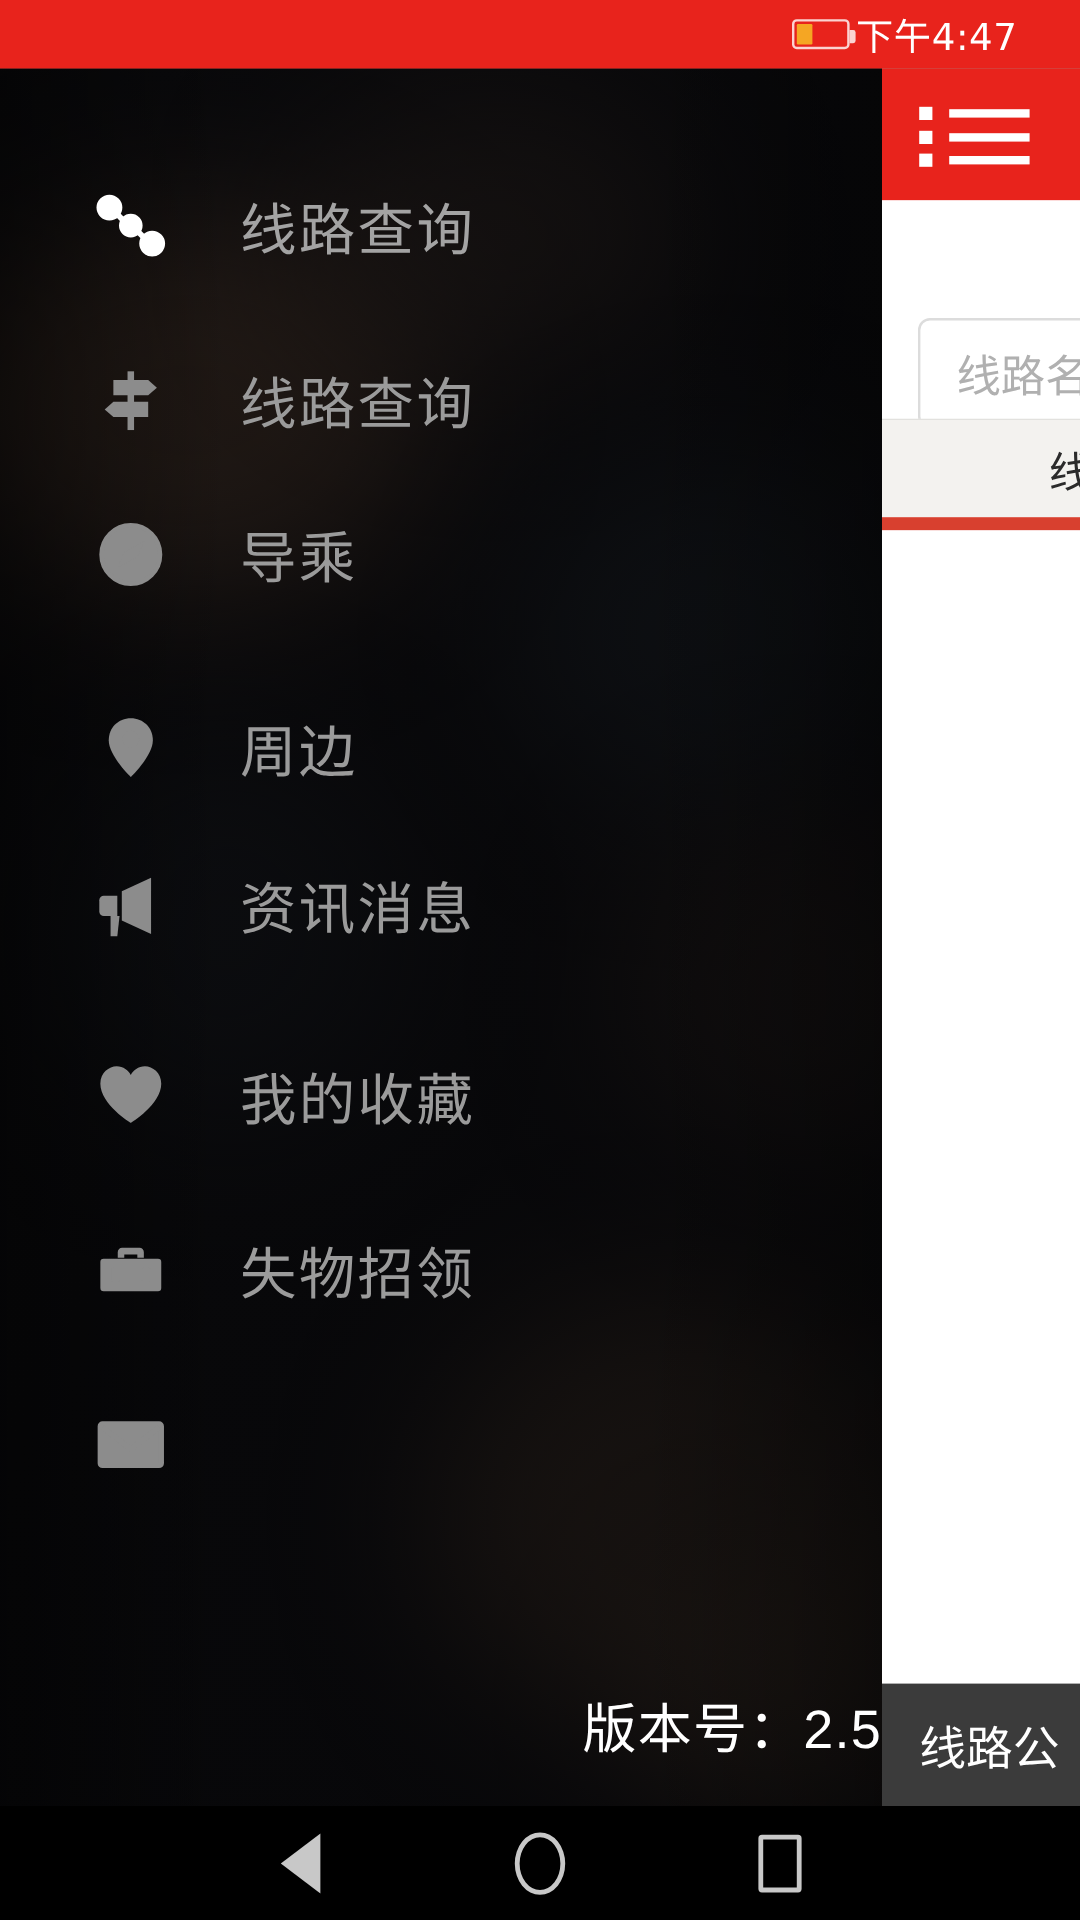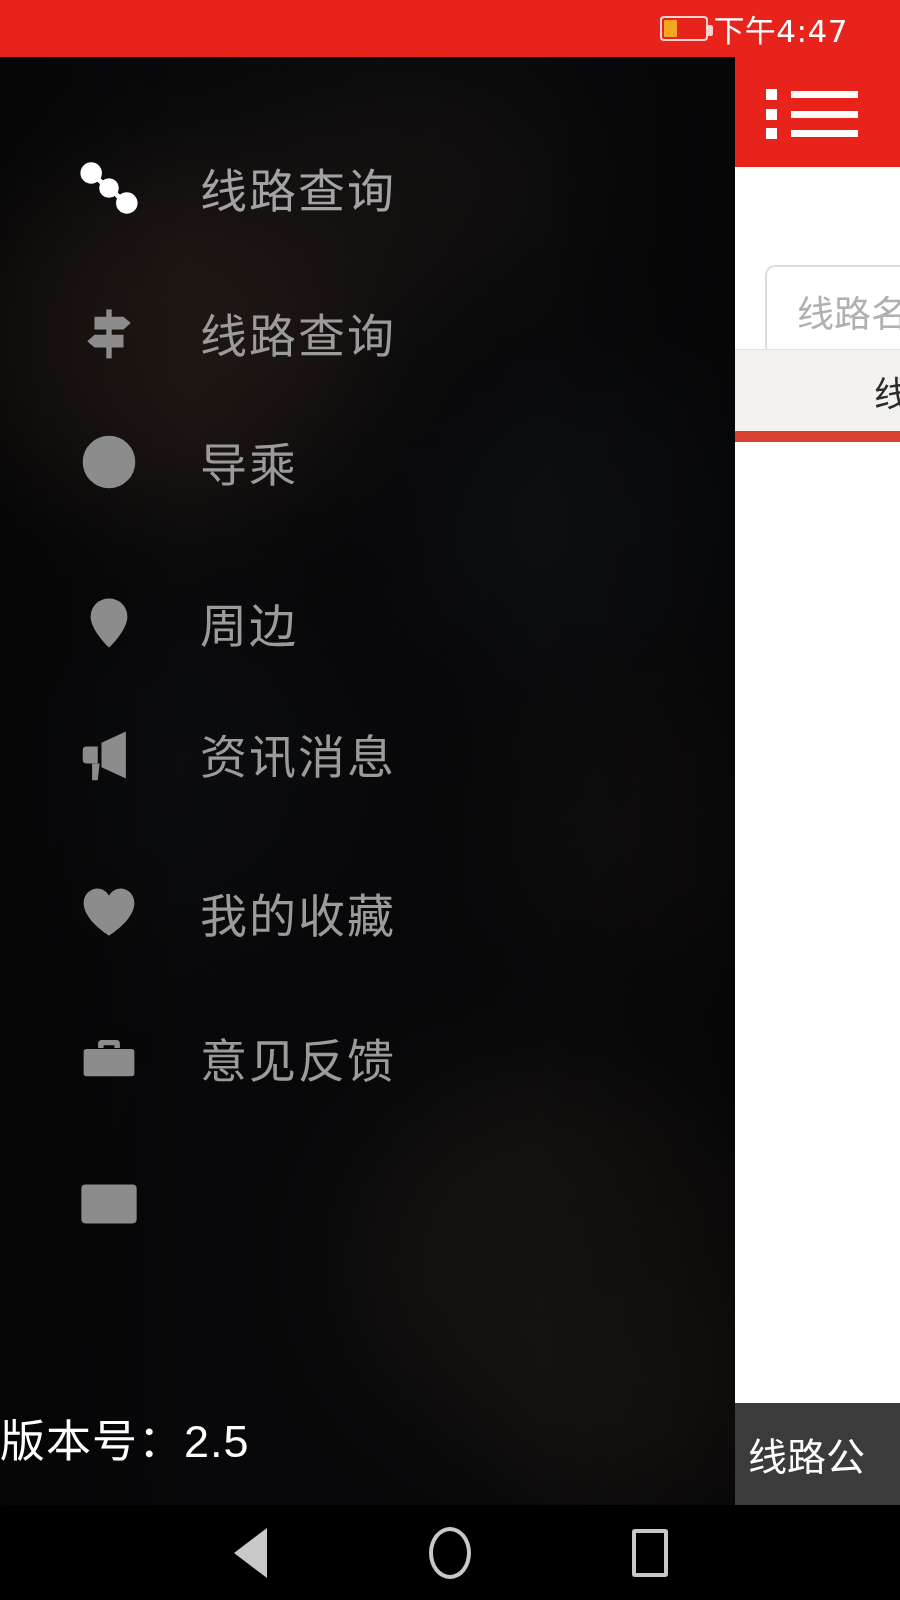--- a/index.html
+++ b/index.html
@@ -82,21 +82,21 @@
   }
   #app-body{
     position:absolute; left:0; top:385px; width:900px; height:1063px;
     background:#fff;
   }
 
   
   #toast{
     position:absolute; left:735px; top:1403px; width:165px; height:102px;
     background:#3b3b3b; z-index:40;
-    display:flex; align-items:center; padding-left:13px;
+    display:flex; align-items:center; padding-left:31px;
   }
   #toast .txt{ color:#fff; font-size:39px; white-space:nowrap; }
 
   
   #drawer{
     position:absolute; left:0; top:57px; width:735px; height:1448px;
     z-index:50; overflow:hidden;
     background:#0d0d0f;
   }
   
@@ -132,21 +132,21 @@
     font-size:47px; letter-spacing:2px; white-space:nowrap;
     color:#9b9b9b;
   }
   .menu-item.active .lbl{ color:#a3a3a3; }
   .menu-item svg{ display:block; }
   .menu-item .ico svg *{ fill:#8c8c8c; }
   .menu-item.active .ico svg *{ fill:#ffffff; }
 
   #version{
     position:absolute; left:0; bottom:35px; width:735px;
-    text-align:left; padding-right:0px;
+    text-align:right; padding-right:0px;
     color:#ffffff; font-size:45px; letter-spacing:1px;
   }
 
   
   #navbar{
     position:absolute; left:0; top:1505px; width:900px; height:95px;
     background:#000; z-index:70;
     display:flex; align-items:center; justify-content:center;
   }
   #navbar .nb{ width:200px; display:flex; align-items:center; justify-content:center; }
@@ -280,21 +280,21 @@
 
       <div class="menu-item" style="top:928px">
         <span class="ico">
           <svg viewBox="0 0 64 64" width="58" height="58">
             <path d="M24 12 h16 a4 4 0 0 1 4 4 v5 h-6 v-3 H26 v3 h-6 v-5 a4 4 0 0 1 4 -4 z"></path>
             <rect x="4" y="22" width="56" height="30" rx="3"></rect>
             <rect x="14" y="30" width="8" height="13" rx="2" fill="#1a1a1a"></rect>
             <rect x="42" y="30" width="8" height="13" rx="2" fill="#1a1a1a"></rect>
           </svg>
         </span>
-        <span class="lbl">意见反馈</span>
+        <span class="lbl">失物招领</span>
       </div>
 
       <div class="menu-item" style="top:1073px">
         <span class="ico">
           <svg viewBox="0 0 64 64" width="58" height="58">
             <rect x="4" y="14" width="56" height="38" rx="2" fill="none" stroke="#8c8c8c" stroke-width="5"></rect>
             <path d="M6 17 L32 37 L58 17" fill="none" stroke="#8c8c8c" stroke-width="5"></path>
           </svg>
         </span>
       </div>

